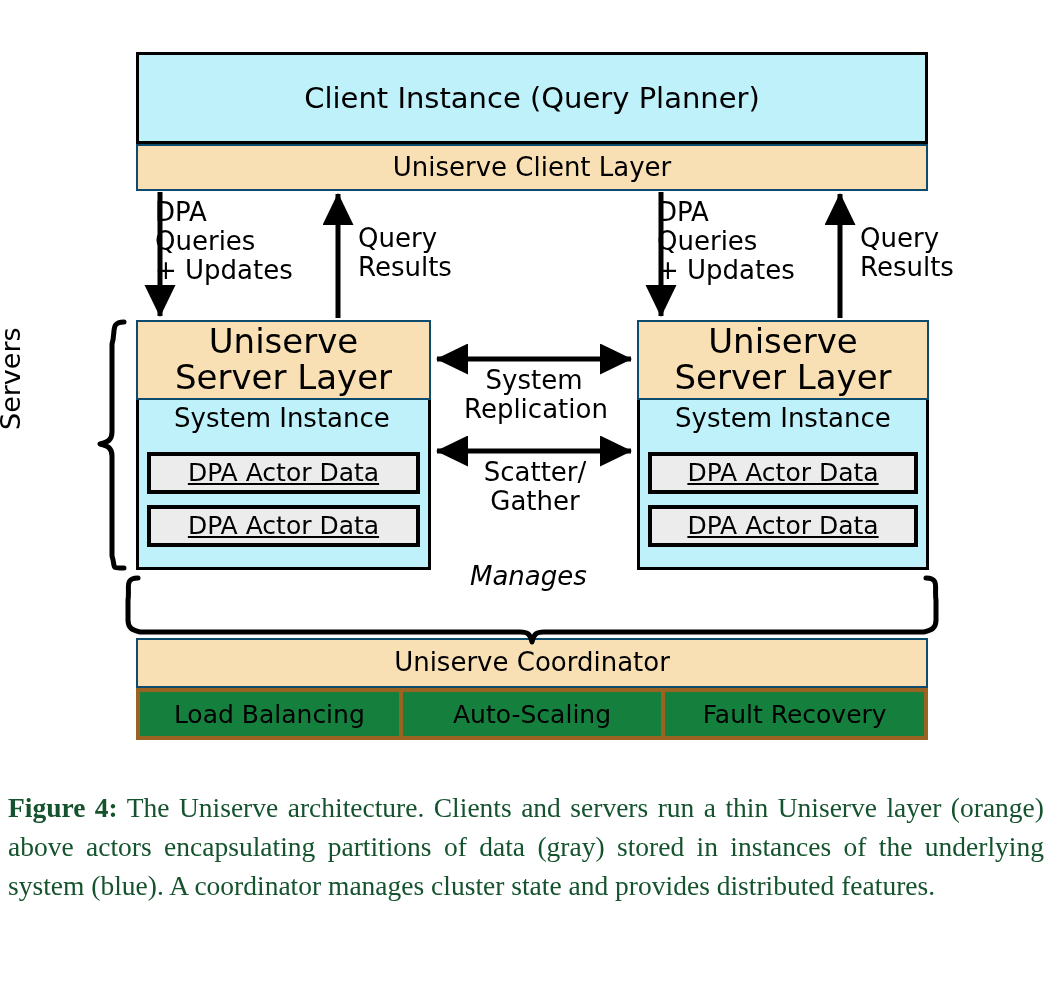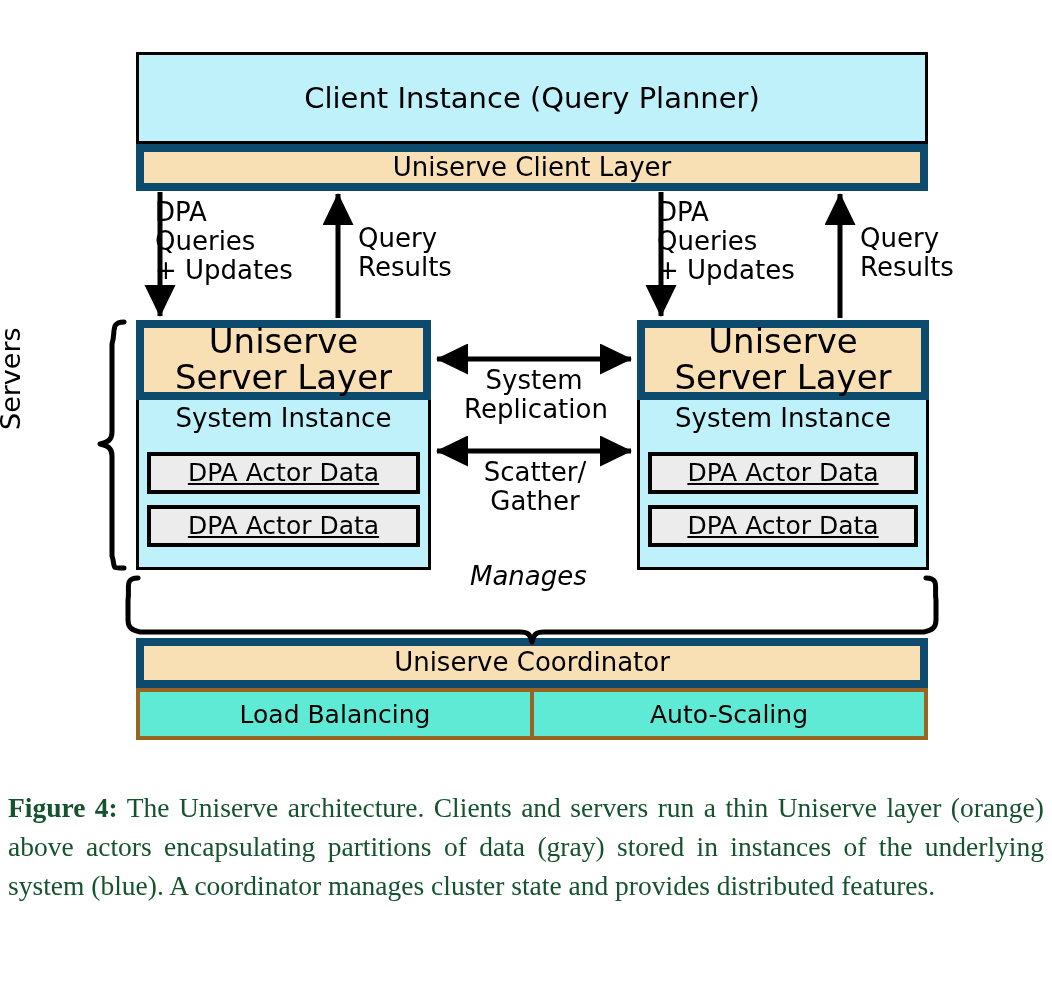--- a/index.html
+++ b/index.html
@@ -41,21 +41,21 @@
     color: #000;
     font-family: "DejaVu Sans", sans-serif;
   }
 
   .box-blue {
     background: #bff1fb;
     border: 3px solid #000000;
   }
   .box-orange {
     background: #f9dfb4;
-    border: 8px solid #0c4a6e;
+    border: 2px solid #0c4a6e;
   }
   .box-gray {
     background: #ececec;
     border: 4px solid #000000;
     text-decoration: underline;
   }
 
   
   #client-instance {
     left: 136px; top: 52px;
@@ -84,24 +84,25 @@
     box-sizing: border-box;
     left: 0; top: 80px;
     width: 100%; height: 170px;
     background: #bff1fb;
     border: 3px solid #000000;
     border-top: none;
     padding-top: 2px;
   }
   .system-instance-label {
     display: block;
-    text-align: center;
+    text-align: left;
     font-size: 26px;
     line-height: 1.25;
     color: #000;
+    padding-left: 35px;
   }
   .actor {
     position: absolute;
     left: 8px;
     width: calc(100% - 16px);
     height: 42px;
     font-size: 25px;
   }
   .actor-1 { top: 52px; }
   .actor-2 { top: 105px; }
@@ -115,21 +116,21 @@
   #coordinator-features {
     position: absolute;
     left: 136px; top: 688px;
     width: 792px; height: 52px;
     display: flex;
     box-sizing: border-box;
   }
   .feature {
     flex: 1 1 0;
     box-sizing: border-box;
-    background: #5eead4;
+    background: #15803d;
     border: 4px solid #9a6321;
     border-left-width: 2px;
     border-right-width: 2px;
     display: flex;
     align-items: center;
     justify-content: center;
     font-size: 25px;
     color: #000;
     text-align: center;
   }
@@ -236,20 +237,21 @@
 
     <div class="lbl" id="lbl-servers">Servers</div>
 
     <div class="lbl" id="lbl-manages">Manages</div>
 
     <div class="box box-orange" id="coordinator-title">Uniserve Coordinator</div>
 
     <div id="coordinator-features">
       <div class="feature">Load Balancing</div>
       <div class="feature">Auto-Scaling</div>
+      <div class="feature">Fault Recovery</div>
     </div>
 
     <svg id="overlay" viewBox="0 0 1052 790">
       <defs>
         <marker id="arrowend" markerWidth="9" markerHeight="9" refX="6.2" refY="3.1" orient="auto" markerUnits="strokeWidth">
           <path d="M0,0 L6.4,3.1 L0,6.2 z" fill="#000"></path>
         </marker>
         <marker id="arrowstart" markerWidth="9" markerHeight="9" refX="0.2" refY="3.1" orient="auto" markerUnits="strokeWidth">
           <path d="M6.4,0 L0,3.1 L6.4,6.2 z" fill="#000"></path>
         </marker>

